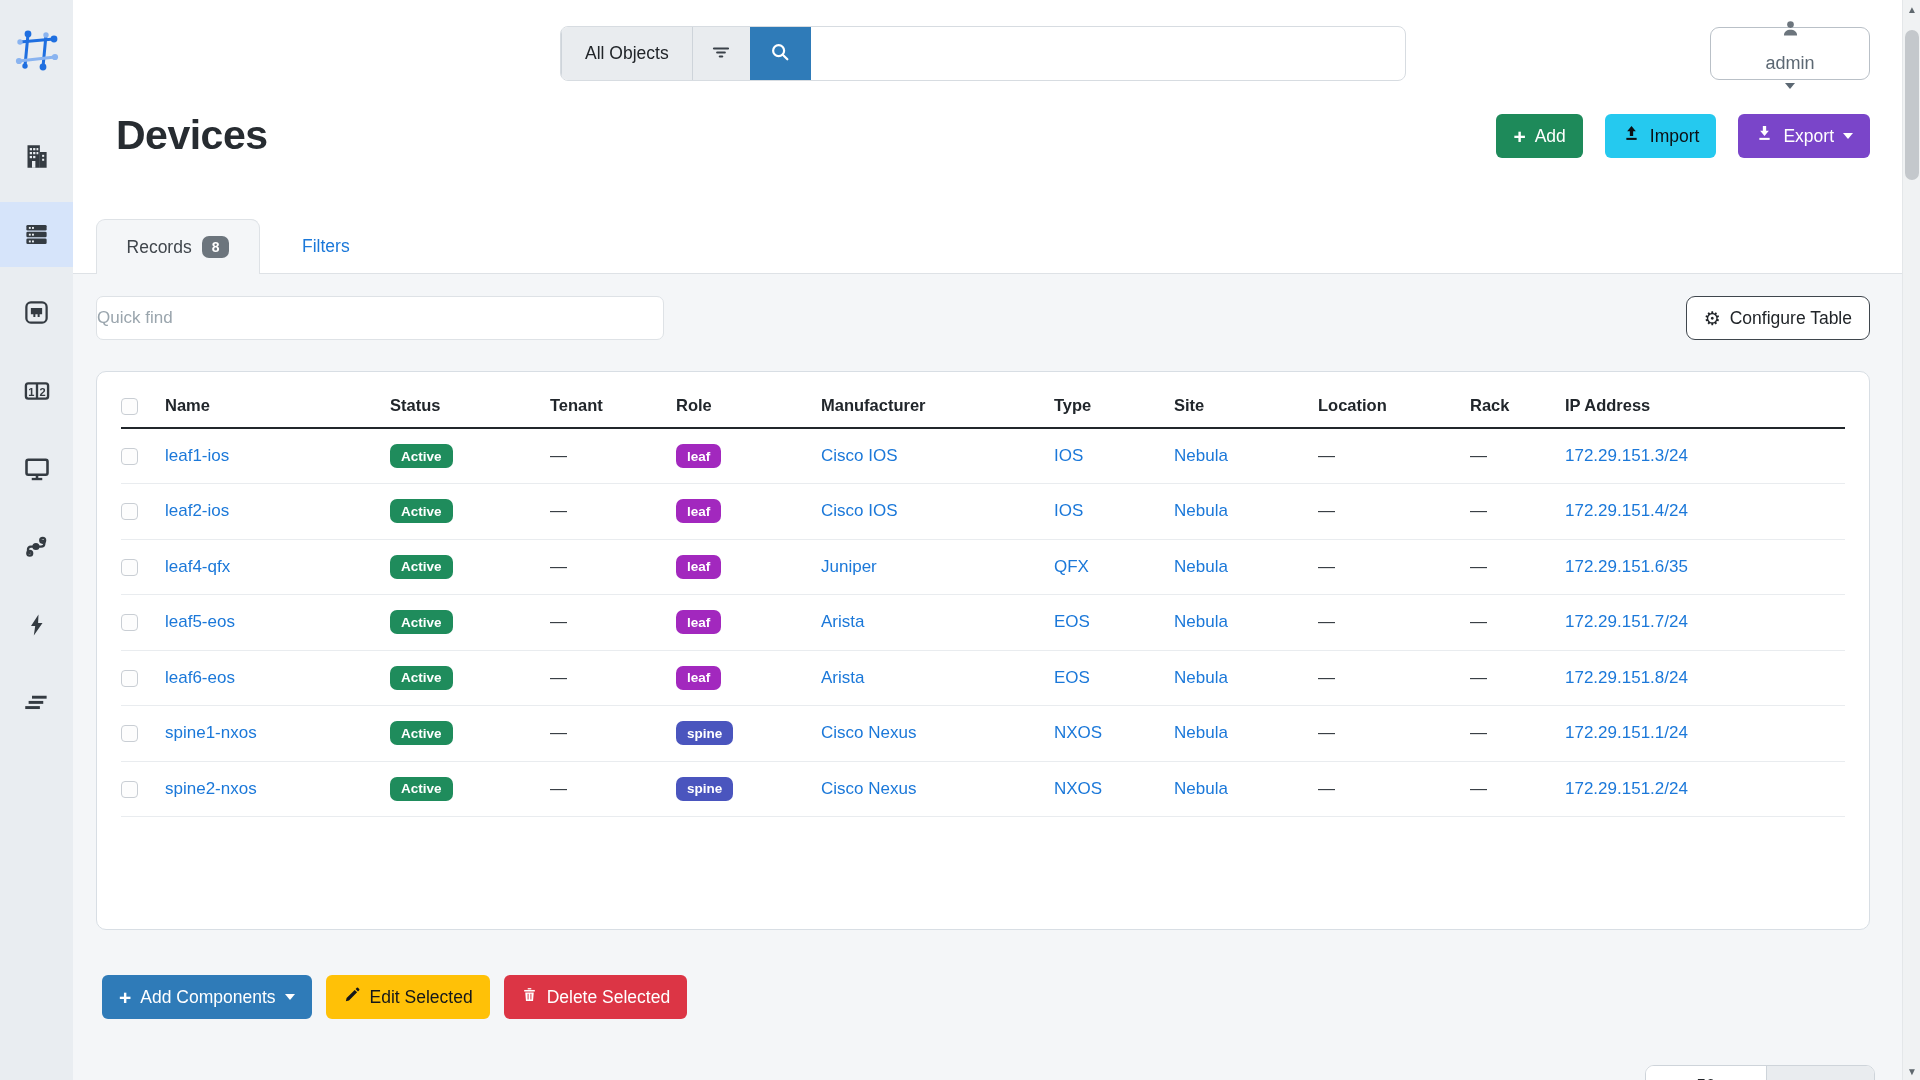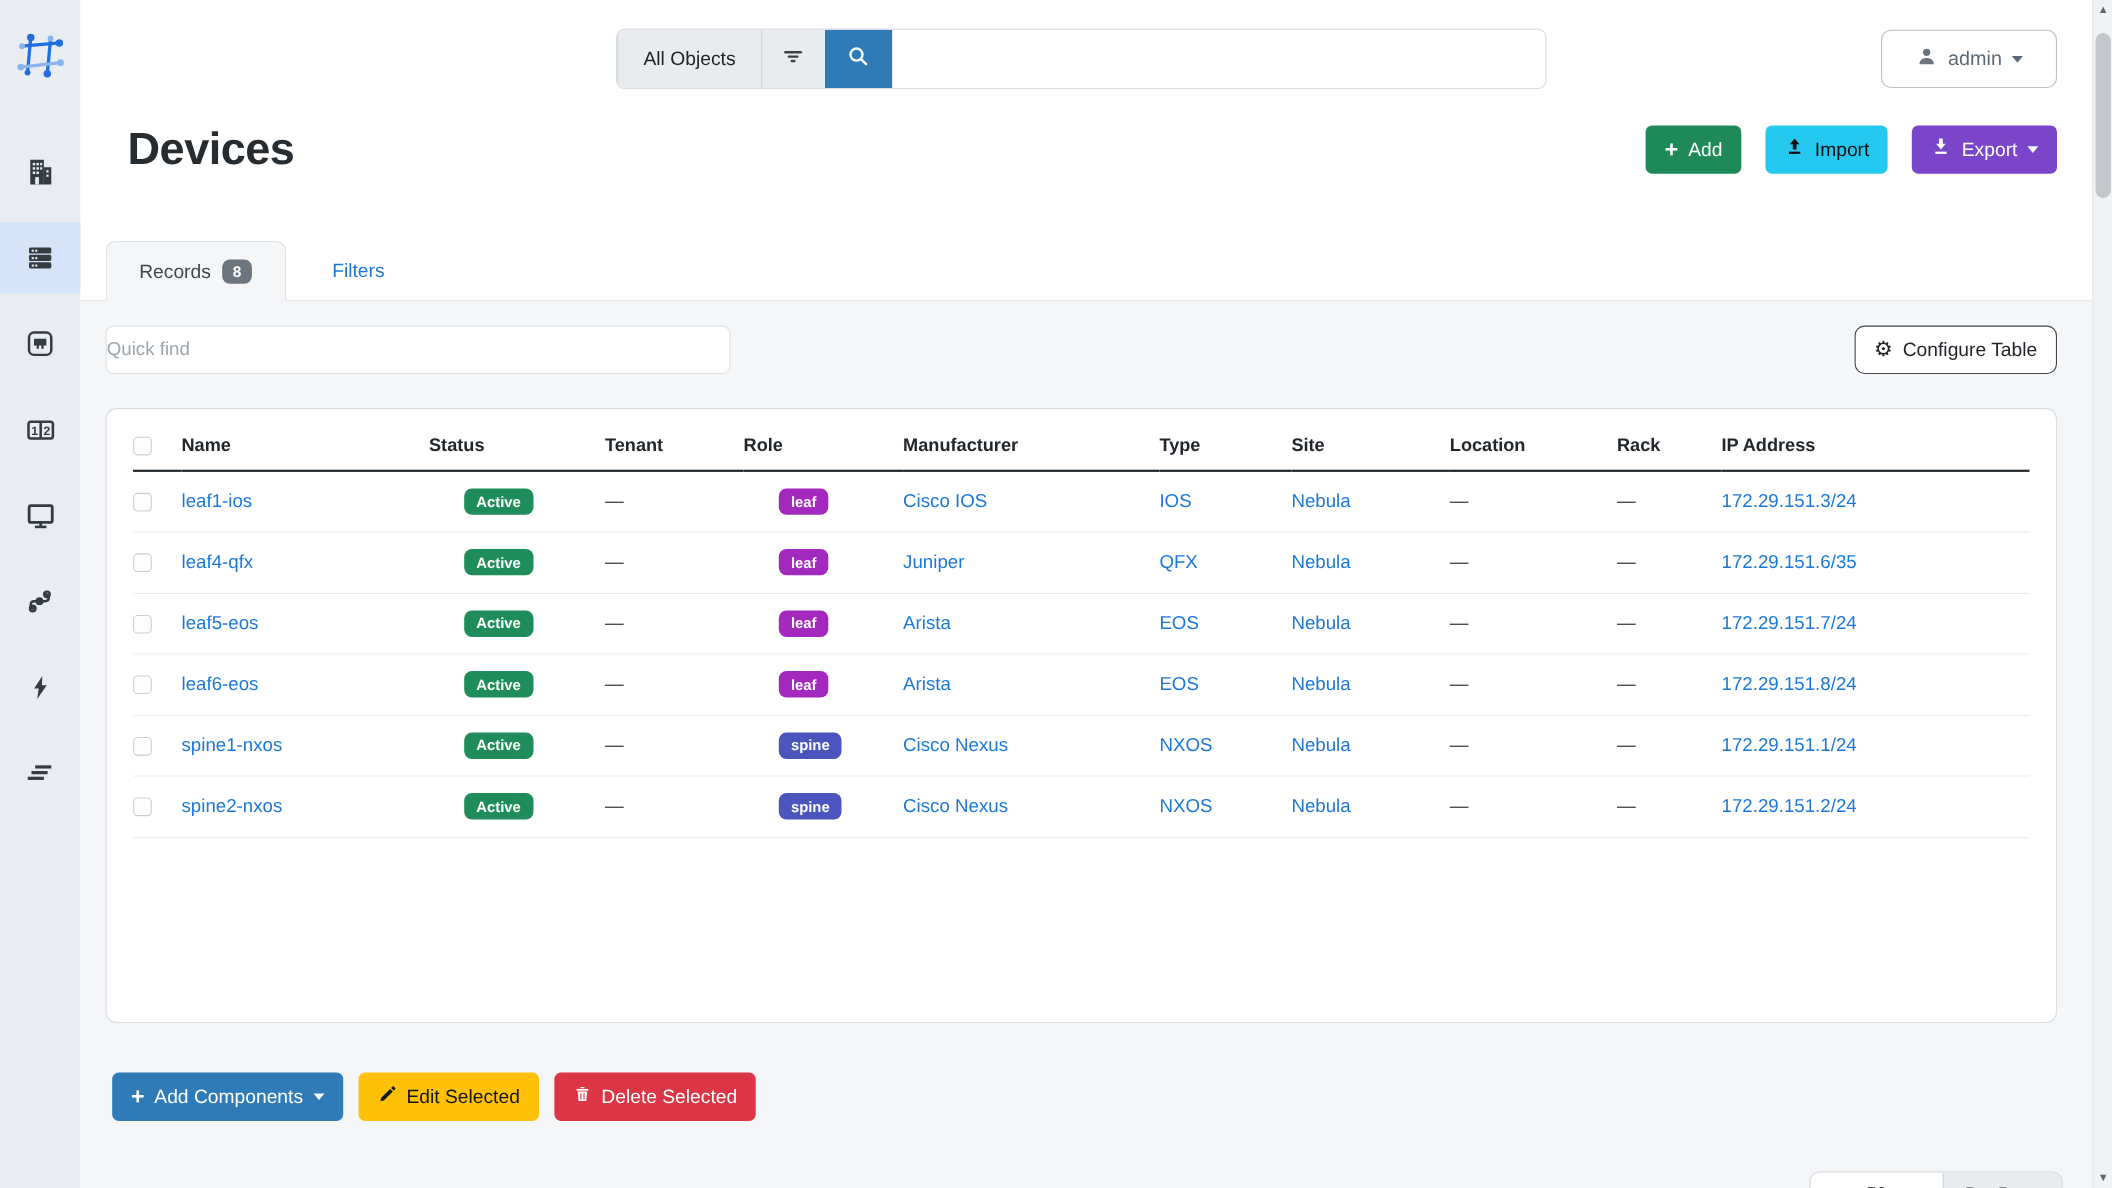--- a/index.html
+++ b/index.html
@@ -22,21 +22,21 @@
   .search-input { flex:1; border:none; outline:none; font-size:17px; padding:0 18px; color:#343a40; background:#fff; }
   .search-input::placeholder { color:#9aa5ad; }
   .scope-seg { background:#e9ecef; border-left:1px solid #ced4da; display:flex; align-items:center;
     padding:0 23px; font-size:17.5px; color:#212529; cursor:pointer; white-space:nowrap; }
   .filterbtn-seg { background:#e9ecef; border-left:1px solid #ced4da; width:58px; display:flex;
     align-items:center; justify-content:center; cursor:pointer; }
   .searchbtn-seg { background:var(--c-primary); width:61px; display:flex; align-items:center; justify-content:center; cursor:pointer; }
 
   .user-menu { position:absolute; left:1710px; top:27px; width:160px; height:53px; border:1px solid #b9c0c7;
     border-radius:9px; background:#fff; display:flex; align-items:center; justify-content:center; gap:9px;
-    cursor:pointer; color:#5c6873; font-size:18px; }
+    cursor:pointer; color:#5c6873; font-size:18px;flex-direction:column; }
   .caret { width:0; height:0; border-left:5.5px solid transparent; border-right:5.5px solid transparent;
     border-top:6.5px solid currentColor; display:inline-block; }
 
   
   .page-title { position:absolute; left:98px; top:112px; font-size:41px; font-weight:700; color:#272c31; letter-spacing:-0.5px;margin-left:18px; }
   .header-actions { position:absolute; right:50px; top:114px; height:44px; display:flex; gap:22px; }
   .btn { border:none; border-radius:6px; font-size:17.5px; font-family:inherit; display:flex; align-items:center;
     gap:9px; padding:0 17px; cursor:pointer; height:44px; }
   .btn-add { background:var(--c-add); color:#fff; }
   .btn-import { background:var(--c-import); color:#0c1014; }
@@ -67,21 +67,21 @@
     border:1px solid #d8dee4; border-radius:10px; padding:12px 24px 0 24px; }
   table { width:100%; border-collapse:collapse; table-layout:fixed; }
   th { text-align:left; font-size:16.5px; font-weight:700; color:#21262b; height:44px; vertical-align:middle; }
   thead tr { border-bottom:2px solid #21262b; }
   tbody tr { border-bottom:1px solid #e9ecef; }
   td { height:55.5px; vertical-align:middle; font-size:17px; color:#343a40; padding-right:8px; }
   td a { font-size:17px; }
   .cb { width:17px; height:17px; border:1.5px solid #c9ced4; border-radius:4px; background:#fdfdfd;
     display:inline-block; vertical-align:middle; cursor:pointer; }
   .badge { display:inline-block; color:#fff; font-weight:700; font-size:13.5px; padding:4.5px 11px;
-    border-radius:7px; cursor:pointer;margin-left:32px; }
+    border-radius:7px; cursor:pointer; }
 
   
   .bulk-actions { position:absolute; left:29px; top:701px; display:flex; gap:14px; height:44px; }
   .btn-primary { background:var(--c-primary); color:#fff; }
   .btn-edit { background:var(--c-edit); color:#14171a; }
   .btn-delete { background:var(--c-delete); color:#fff; }
 
   
   .pager { position:absolute; left:1572px; top:791px; width:230px; height:42px; border:1px solid #ced4da;
     border-radius:9px; display:flex; overflow:hidden; background:#fff; }
@@ -336,20 +336,33 @@
             <td><span class="badge" style="background: rgb(162, 40, 190);">leaf</span></td>
             <td><a href="#">Cisco IOS</a></td>
             <td><a href="#">IOS</a></td>
             <td><a href="#">Nebula</a></td>
             <td>—</td>
             <td>—</td>
             <td><a href="#">172.29.151.3/24</a></td>
           </tr>
           <tr>
             <td><span class="cb"></span></td>
+            <td><a href="#">leaf2-ios</a></td>
+            <td><span class="badge" style="background: rgb(31, 140, 92);">Active</span></td>
+            <td>—</td>
+            <td><span class="badge" style="background: rgb(162, 40, 190);">leaf</span></td>
+            <td><a href="#">Cisco IOS</a></td>
+            <td><a href="#">IOS</a></td>
+            <td><a href="#">Nebula</a></td>
+            <td>—</td>
+            <td>—</td>
+            <td><a href="#">172.29.151.4/24</a></td>
+          </tr>
+          <tr>
+            <td><span class="cb"></span></td>
             <td><a href="#">leaf4-qfx</a></td>
             <td><span class="badge" style="background: rgb(31, 140, 92);">Active</span></td>
             <td>—</td>
             <td><span class="badge" style="background: rgb(162, 40, 190);">leaf</span></td>
             <td><a href="#">Juniper</a></td>
             <td><a href="#">QFX</a></td>
             <td><a href="#">Nebula</a></td>
             <td>—</td>
             <td>—</td>
             <td><a href="#">172.29.151.6/35</a></td>

